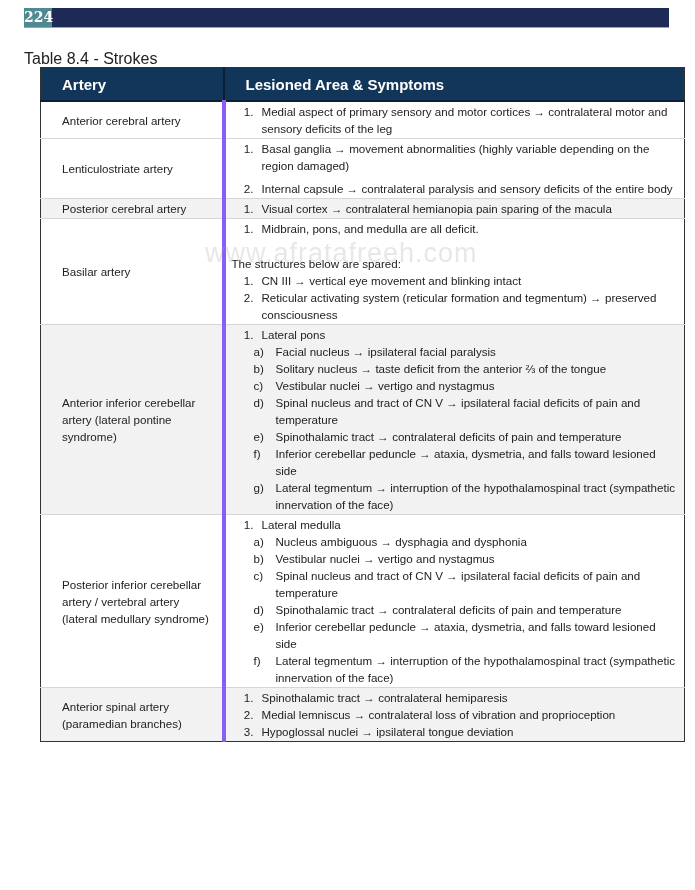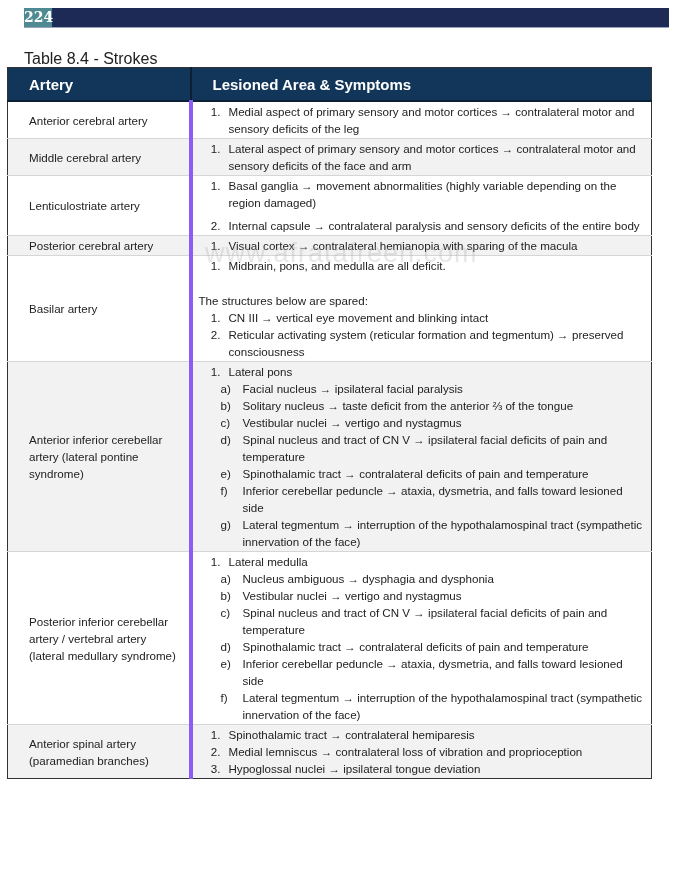--- a/index.html
+++ b/index.html
@@ -16,21 +16,21 @@
     position: absolute; left: 0; top: 0; height: 19px; width: 28px;
     background: #4f8a93; color: #ffffff;
     font-family: "DejaVu Serif", "Liberation Serif", serif;
     font-weight: bold; font-size: 14px; line-height: 19px; text-align: left;
   }
   .caption {
     position: absolute; left: 24px; top: 50px;
     font-size: 16px; color: #222;
   }
   table.strokes {
-    position: absolute; left: 7px; top: 67px; width: 645px;
+    position: absolute; left: 40px; top: 67px; width: 645px;
     border-collapse: collapse; table-layout: fixed;
     border: 1.5px solid #333;
     font-size: 11.6px; line-height: 17px;
   }
   table.strokes col.c1 { width: 183px; }
   table.strokes th {
     background: #12365a; color: #ffffff; text-align: left;
     font-size: 15px; font-weight: bold; height: 32px; padding: 0 0 0 21px;
     border-right: 2px solid #0b1f35; border-bottom: 2px solid #0b1f35;
   }
@@ -82,49 +82,40 @@
   <tbody id="tbody">
       <tr class="white">
         <td class="artery">Anterior cerebral artery</td>
         <td class="sym">
           <div class="li">
             <span class="num">1.</span>
             <span class="txt">Medial aspect of primary sensory and motor cortices → contralateral motor and sensory deficits of the leg</span>
           </div>
         </td>
       </tr>
-      <tr class="gray">
-        <td class="artery">Middle cerebral artery</td>
-        <td class="sym">
-          <div class="li">
-            <span class="num">1.</span>
-            <span class="txt">Lateral aspect of primary sensory and motor cortices → contralateral motor and sensory deficits of the face and arm</span>
-          </div>
-        </td>
-      </tr>
       <tr class="white">
         <td class="artery">Lenticulostriate artery</td>
         <td class="sym">
           <div class="li">
             <span class="num">1.</span>
             <span class="txt">Basal ganglia → movement abnormalities (highly variable depending on the region damaged)</span>
           </div>
           <div class="gap"></div>
           <div class="li">
             <span class="num">2.</span>
             <span class="txt">Internal capsule → contralateral paralysis and sensory deficits of the entire body</span>
           </div>
         </td>
       </tr>
       <tr class="gray">
         <td class="artery">Posterior cerebral artery</td>
         <td class="sym">
           <div class="li">
             <span class="num">1.</span>
-            <span class="txt">Visual cortex → contralateral hemianopia with sparing of the macula</span>
+            <span class="txt">Visual cortex → contralateral hemianopia pain sparing of the macula</span>
           </div>
         </td>
       </tr>
       <tr class="white">
         <td class="artery">Basilar artery</td>
         <td class="sym">
           <div class="li">
             <span class="num">1.</span>
             <span class="txt">Midbrain, pons, and medulla are all deficit.</span>
           </div>

